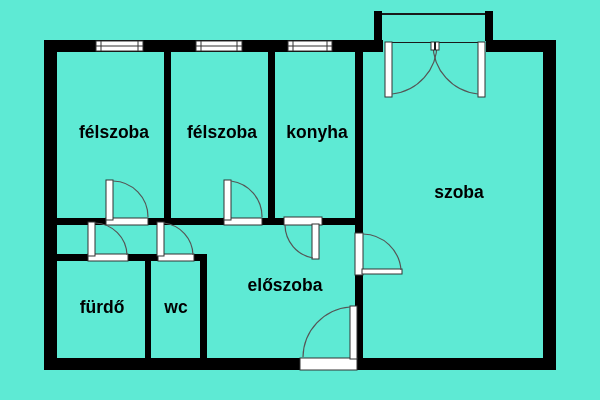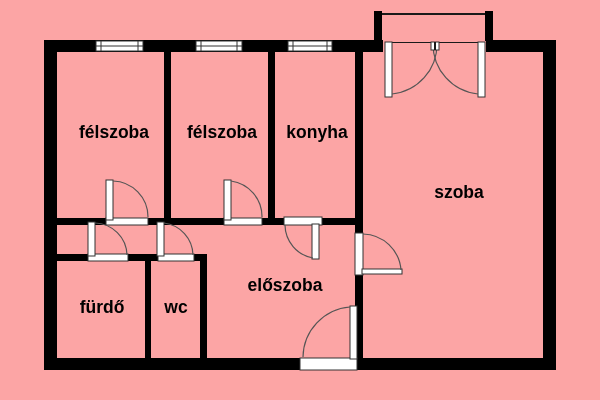--- a/index.html
+++ b/index.html
@@ -5,21 +5,21 @@
   html, body {
     margin: 0;
     padding: 0;
     background: #ffffff;
     font-family: "Liberation Sans", sans-serif;
   }
   .plan-wrap {
     position: relative;
     width: 600px;
     height: 400px;
-    background: #fca5a5;
+    background: #5eead4;
     overflow: hidden;
   }
   svg { display: block; }
   .wall     { fill: #000000; stroke: none; }
   .thinfill { fill: #1a1a1a; stroke: none; }
   .winframe { fill: #ffffff; stroke: #333333; stroke-width: 1; }
   .leaf     { fill: #ffffff; stroke: #333333; stroke-width: 1; }
   .arc      { fill: none; stroke: #555555; stroke-width: 1.2; }
   .tick     { stroke: #333333; stroke-width: 1; }
   .room-label {

